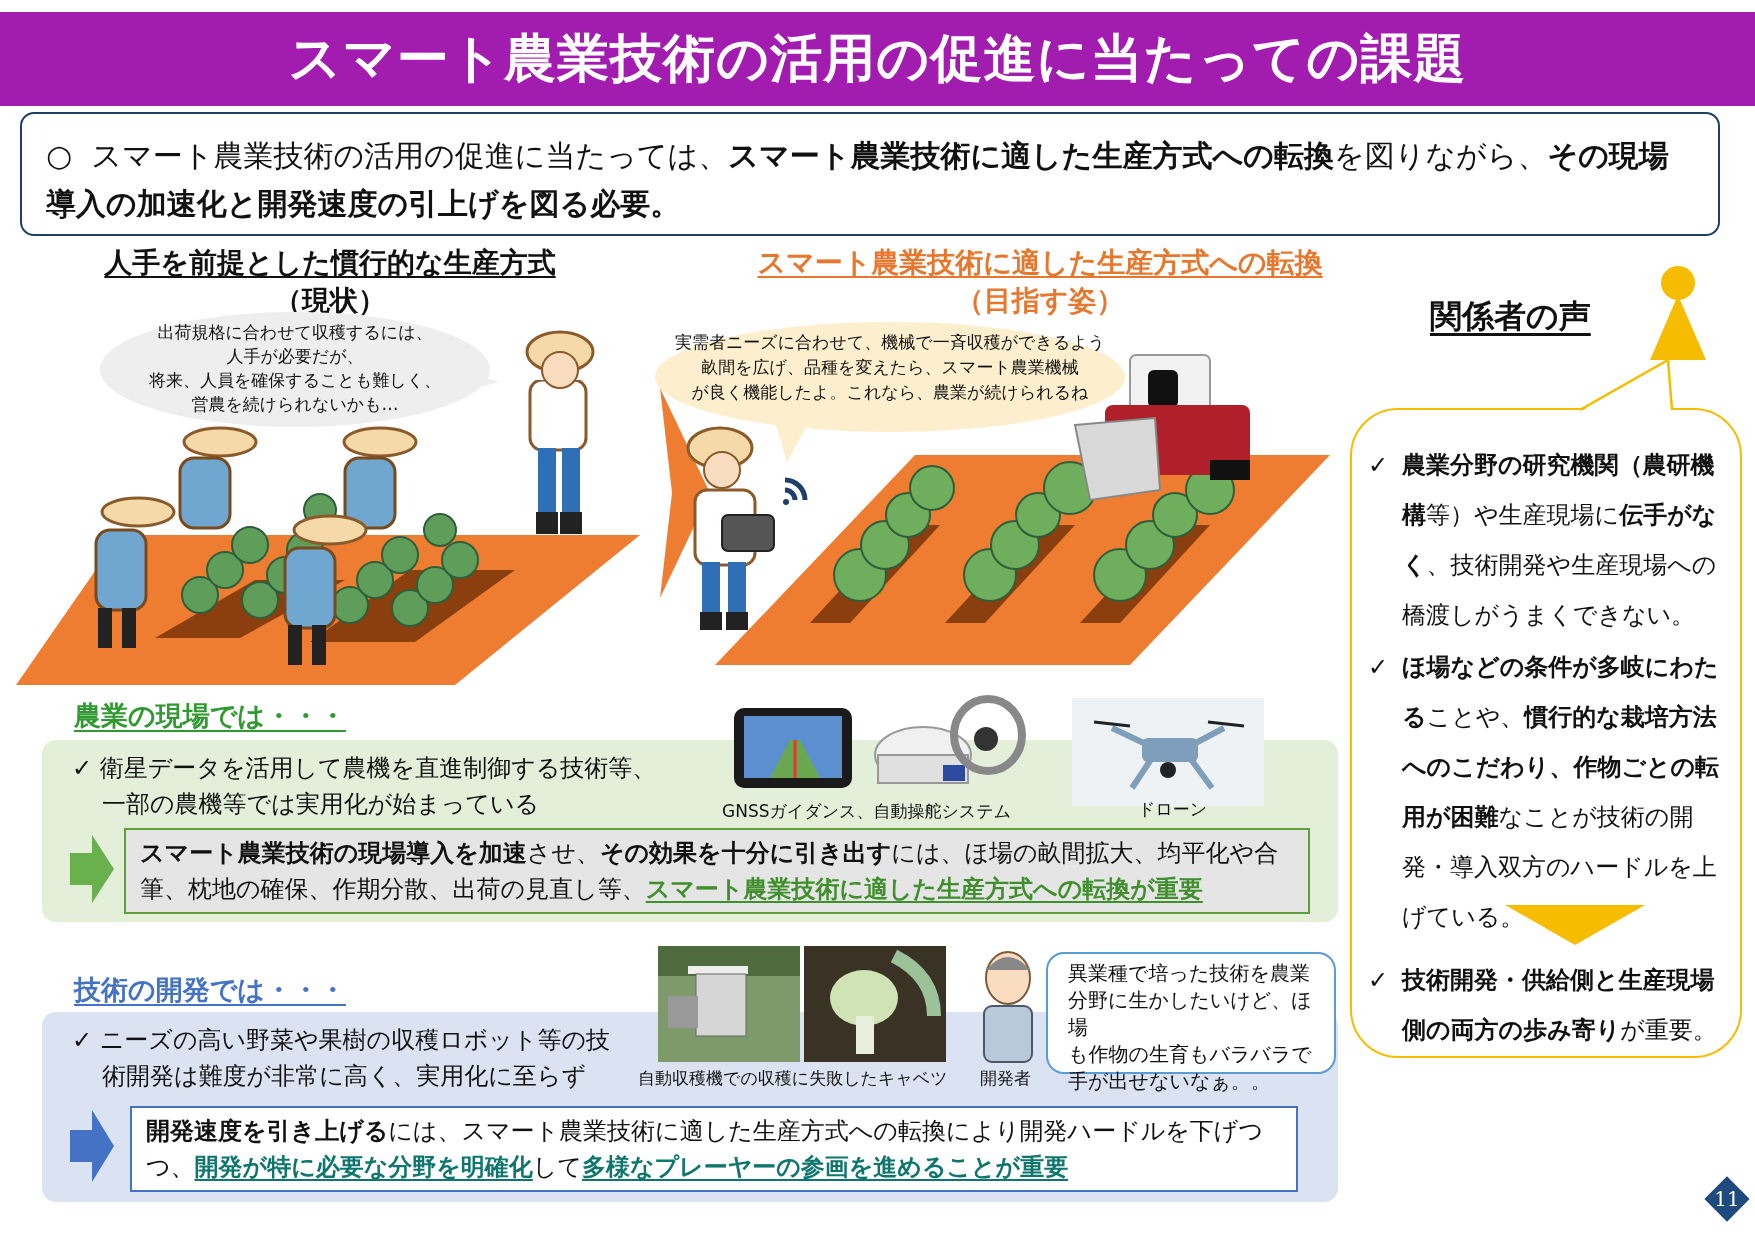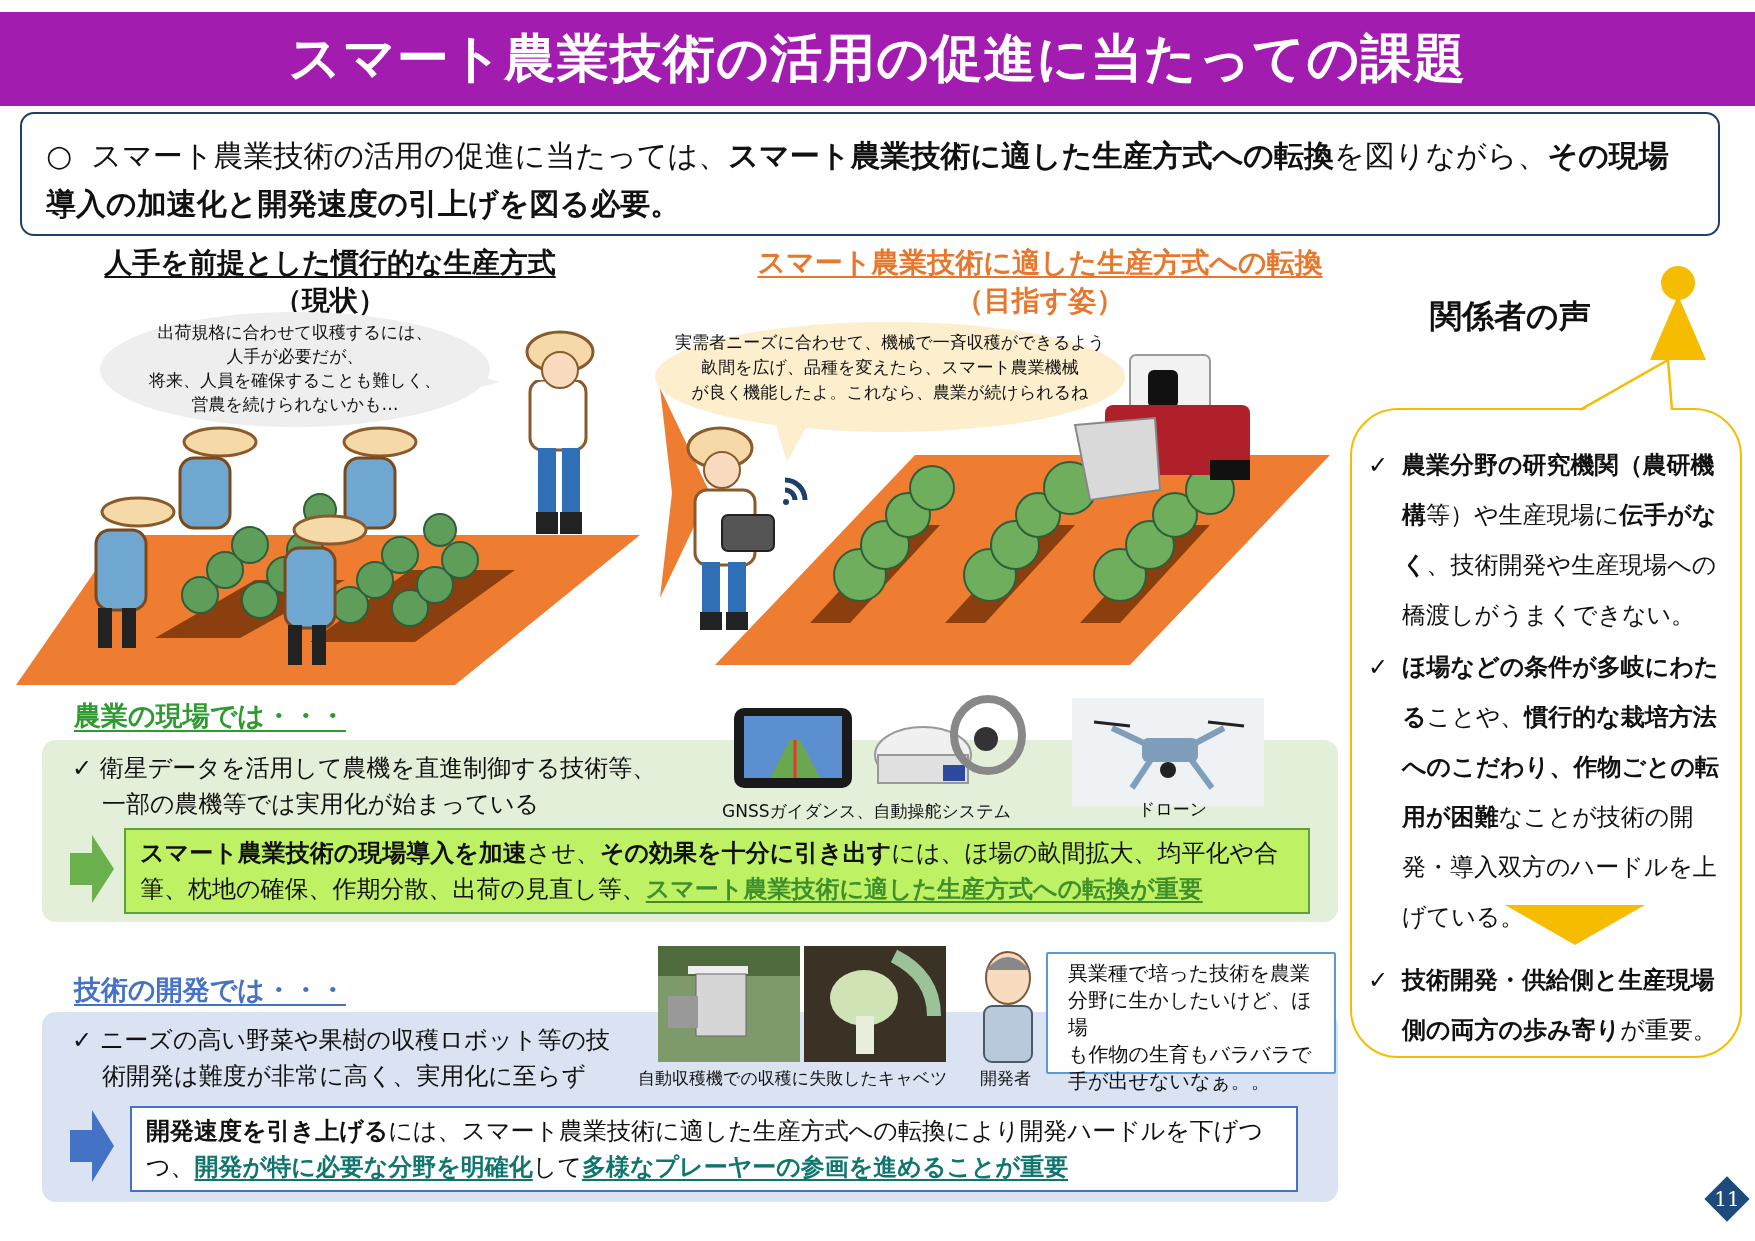--- a/index.html
+++ b/index.html
@@ -27,55 +27,55 @@
   .bubble-yellow { left: 655px; top: 322px; width: 470px; height: 110px; background: #fdefcd; border-radius: 50%; font-size: 17px; line-height: 25px; text-align: center; padding-top: 8px; }
   .bubble-yellow::after { content: ""; position: absolute; left: 120px; bottom: -30px; border-top: 40px solid #fdefcd; border-left: 12px solid transparent; border-right: 22px solid transparent; }
 
   
   .field-svg { position: absolute; }
 
   
   .chevron { left: 660px; top: 388px; width: 50px; height: 210px; }
 
   
-  .voice-title { left: 1430px; top: 295px; font-size: 32px; font-weight: bold; text-underline-offset: 6px; }
+  .voice-title { left: 1430px; top: 295px; font-size: 32px; font-weight: bold; text-decoration: underline; text-underline-offset: 6px; }
   .voice-person { left: 1648px; top: 265px; width: 60px; height: 95px; }
   .voice-box { left: 1350px; top: 408px; width: 392px; height: 650px; border: 2.5px solid #f6bd00; border-radius: 48px; background: #fff; }
   .voice-tail { left: 1580px; top: 360px; width: 100px; height: 52px; }
   .voice-item { position: absolute; left: 1368px; font-size: 24px; line-height: 50px; width: 370px; }
   .voice-item .chk { position: absolute; left: 0; top: 0; width: 28px; }
   .voice-item .txt { padding-left: 34px; display: block; }
   .voice-item b { font-weight: bold; }
   .voice-down { left: 1505px; top: 905px; width: 0; height: 0; border-left: 70px solid transparent; border-right: 70px solid transparent; border-top: 40px solid #f6bd00; }
 
   
   .farm-heading { left: 74px; top: 698px; font-size: 27px; font-weight: bold; color: #2f9a2f; text-decoration: underline; text-underline-offset: 5px; }
   .farm-panel { left: 42px; top: 740px; width: 1296px; height: 182px; background: #e4efda; border-radius: 14px; }
   .farm-bullet { left: 72px; top: 750px; font-size: 24px; line-height: 36px; }
   .farm-arrow { left: 70px; top: 835px; width: 44px; height: 68px; }
-  .farm-box { left: 124px; top: 828px; width: 1186px; height: 86px; background: #bef264; border: 2px solid #5fa03c; padding: 5px 14px; font-size: 24px; line-height: 36px; }
+  .farm-box { left: 124px; top: 828px; width: 1186px; height: 86px; background: #e5e5e5; border: 2px solid #5fa03c; padding: 5px 14px; font-size: 24px; line-height: 36px; }
   .farm-box b { font-weight: bold; }
   .farm-box .gu { color: #3f8f2c; font-weight: bold; text-decoration: underline; text-underline-offset: 4px; }
   .img-gnss { left: 730px; top: 700px; width: 150px; height: 100px; }
   .img-steer { left: 868px; top: 695px; width: 160px; height: 105px; }
   .img-drone { left: 1072px; top: 698px; width: 192px; height: 108px; background: #e9eef2; }
   .cap { position: absolute; font-size: 17px; line-height: 22px; }
 
   
   .dev-heading { left: 74px; top: 972px; font-size: 27px; font-weight: bold; color: #4472c4; text-decoration: underline; text-underline-offset: 5px; }
   .dev-panel { left: 42px; top: 1012px; width: 1296px; height: 190px; background: #dbe3f3; border-radius: 14px; }
   .dev-bullet { left: 72px; top: 1022px; font-size: 24px; line-height: 36px; }
   .dev-arrow { left: 70px; top: 1110px; width: 44px; height: 72px; }
   .dev-box { left: 130px; top: 1106px; width: 1168px; height: 86px; background: #fff; border: 2px solid #4472c4; padding: 5px 14px; font-size: 24px; line-height: 36px; }
   .dev-box b { font-weight: bold; }
   .dev-box .bu { color: #0f766e; font-weight: bold; text-decoration: underline; text-underline-offset: 4px; }
   .img-harvester { left: 658px; top: 946px; width: 142px; height: 116px; background: #8aa27a; }
   .img-cabbage { left: 804px; top: 946px; width: 142px; height: 116px; background: #3e3528; }
   .dev-person { left: 978px; top: 948px; width: 60px; height: 115px; }
-  .dev-bubble { left: 1046px; top: 952px; width: 290px; height: 122px; background: #fff; border: 2px solid #5b9bd5; border-radius: 2px; padding: 6px 10px 0 20px; font-size: 20px; line-height: 27px; }
+  .dev-bubble { left: 1046px; top: 952px; width: 290px; height: 122px; background: #fff; border: 2px solid #5b9bd5; border-radius: 18px; padding: 6px 10px 0 20px; font-size: 20px; line-height: 27px; }
 
   
   .page-num { left: 1704px; top: 1176px; width: 46px; height: 46px; }
   .page-num .dia { position: absolute; left: 7px; top: 7px; width: 32px; height: 32px; background: #1f4a7d; transform: rotate(45deg); }
   .page-num span { position: absolute; left: 0; top: 0; width: 46px; height: 46px; color: #fff; font-family: "DejaVu Serif", serif; font-size: 20px; display: flex; align-items: center; justify-content: center; }
 </style>
 </head>
 <body>
 
 <div class="abs title-bar">

